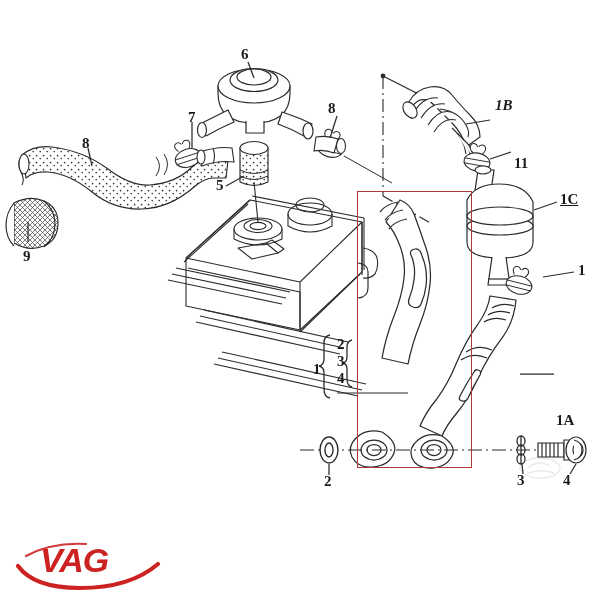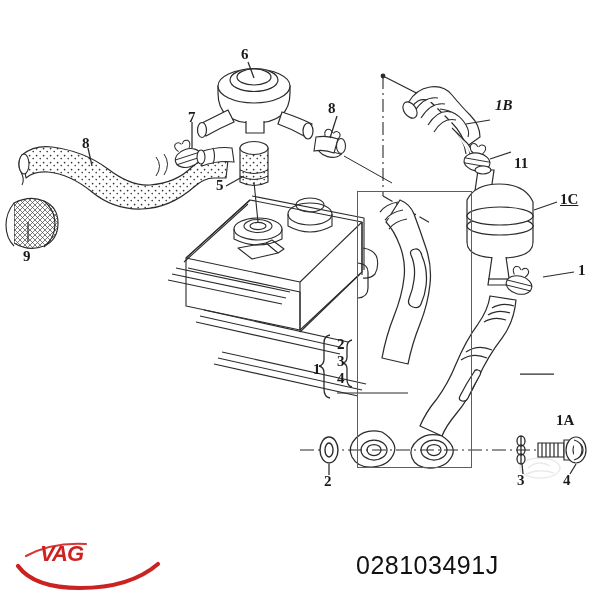--- a/index.html
+++ b/index.html
@@ -357,17 +357,16 @@
   <span class="lbl" style="left:337px; top:354px;">3</span>
   <span class="lbl" style="left:337px; top:371px;">4</span>
   <span class="lbl" style="left:324px; top:474px;">2</span>
   <span class="lbl" style="left:517px; top:473px;">3</span>
   <span class="lbl" style="left:563px; top:473px;">4</span>
 
   <div style="position:absolute; left:357px; top:191px; width:115px; height:277px;
               border:1.6px solid #b03a3a; box-sizing:border-box; pointer-events:none;"></div>
 
   <span style="position:absolute; left:40px; top:541px; font-family:'Liberation Sans',sans-serif;
-               font-size:22px; font-weight:700; font-style:italic; color:#cc2222; letter-spacing:-1px;">VAG</span>
-
-  <span class="partno" style="left:356px; top:551px;">028103491J</span>
+               font-size:34px; font-weight:700; font-style:italic; color:#cc2222; letter-spacing:-1px;">VAG</span>
+
 
 </div>
 
 </body></html>

